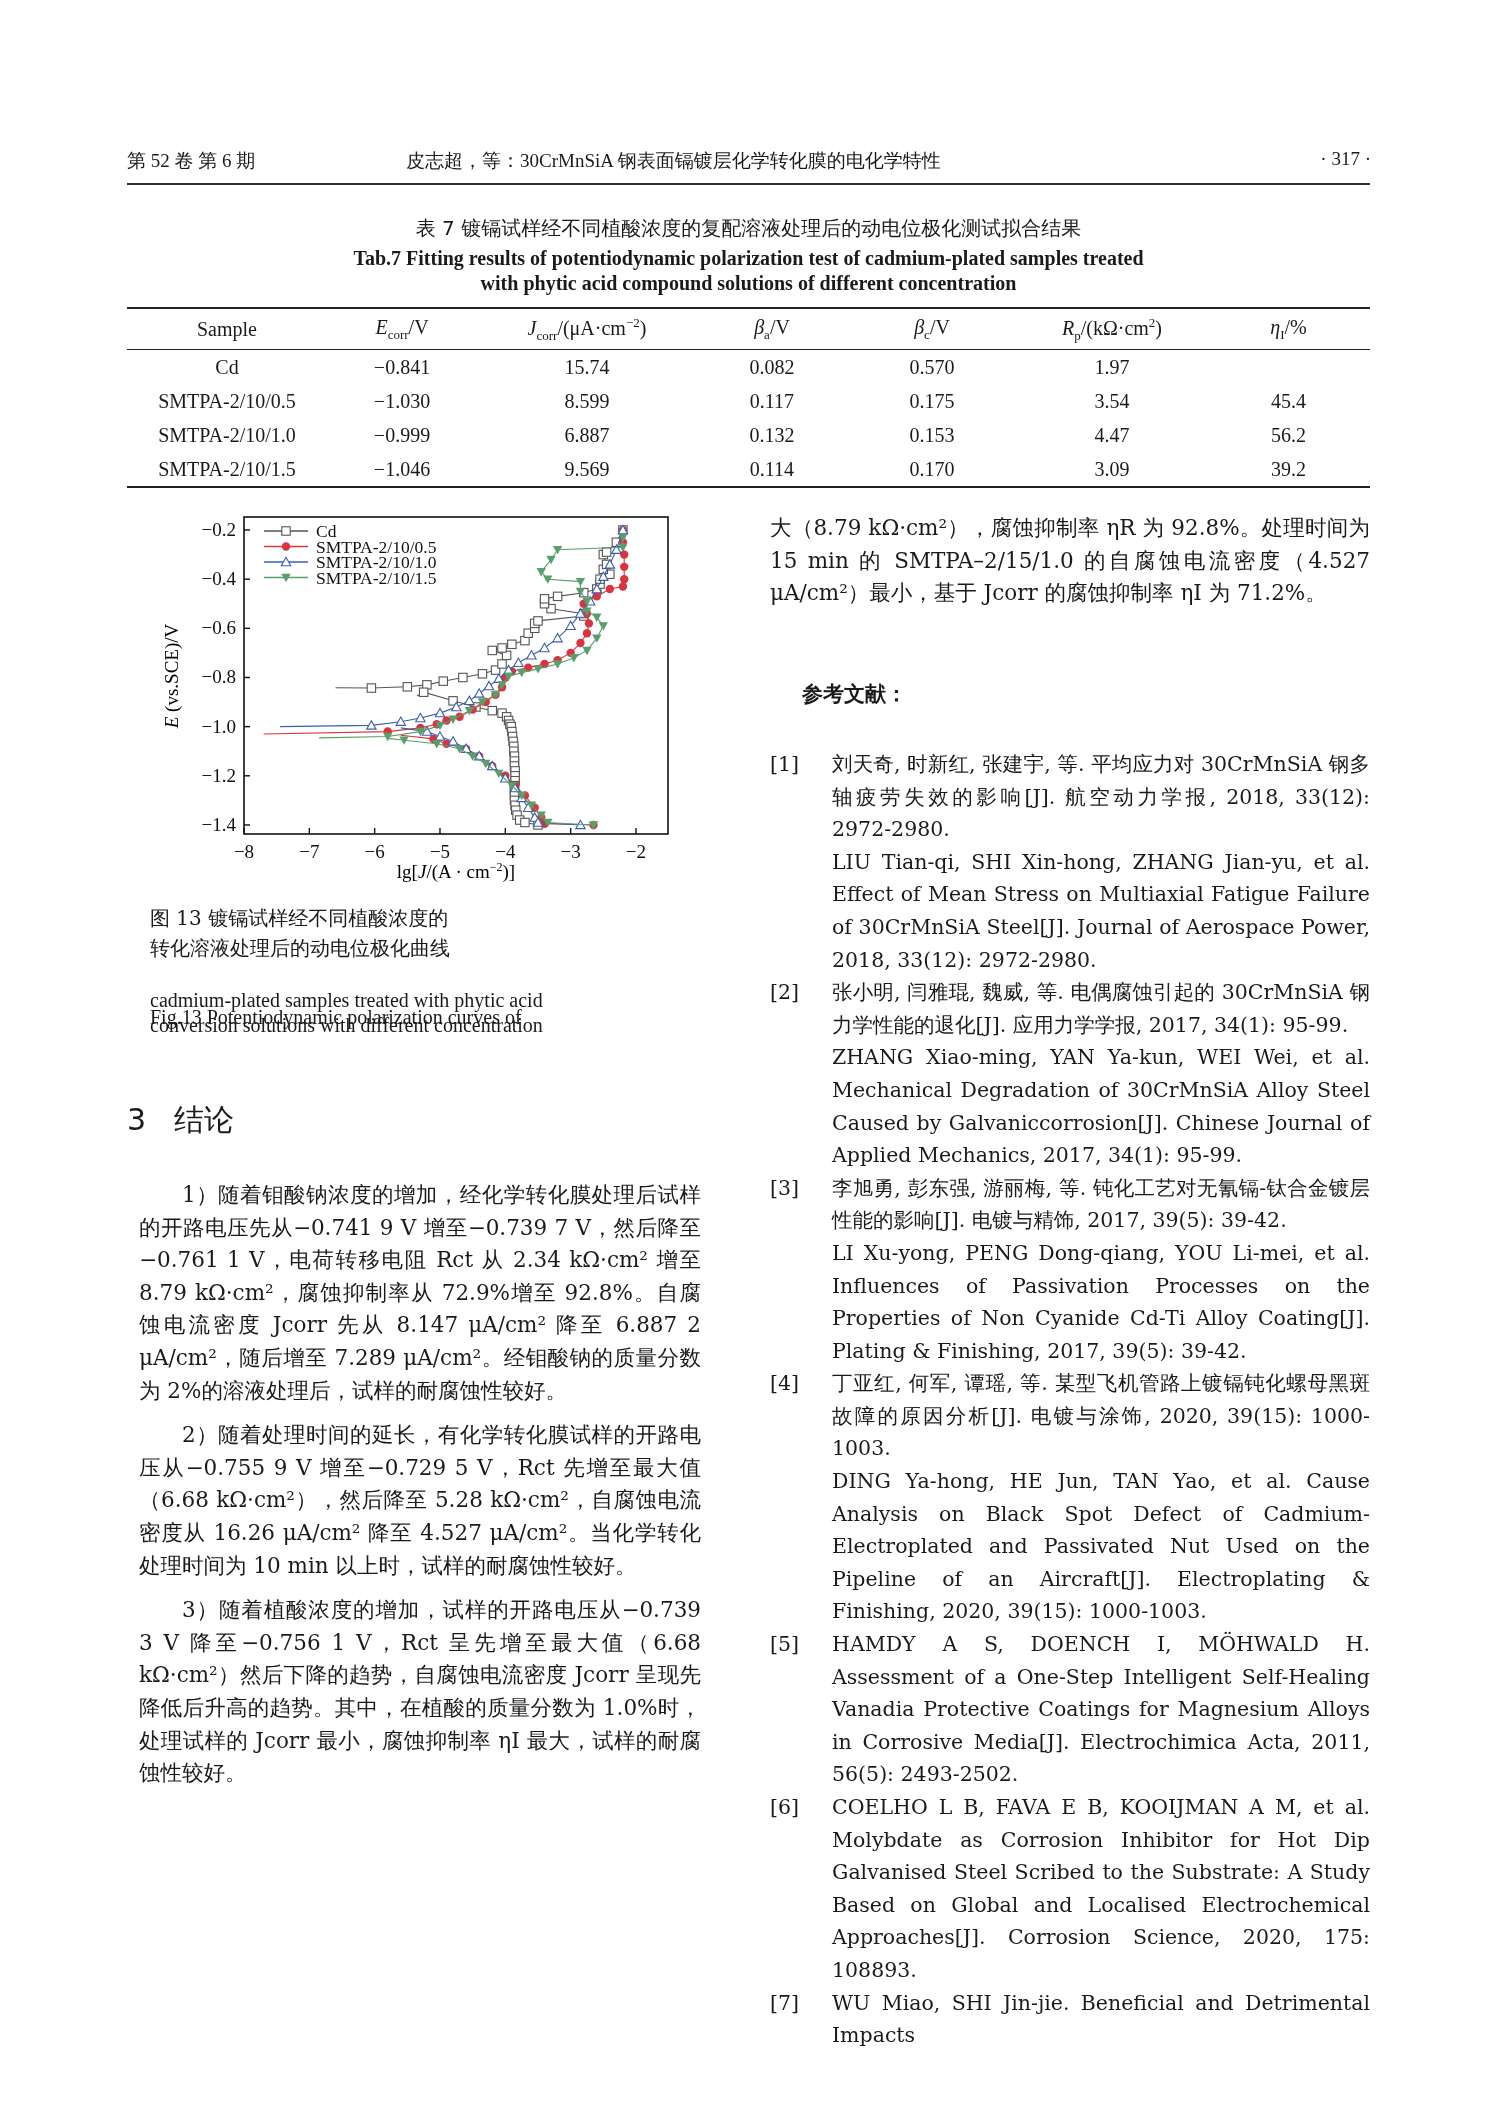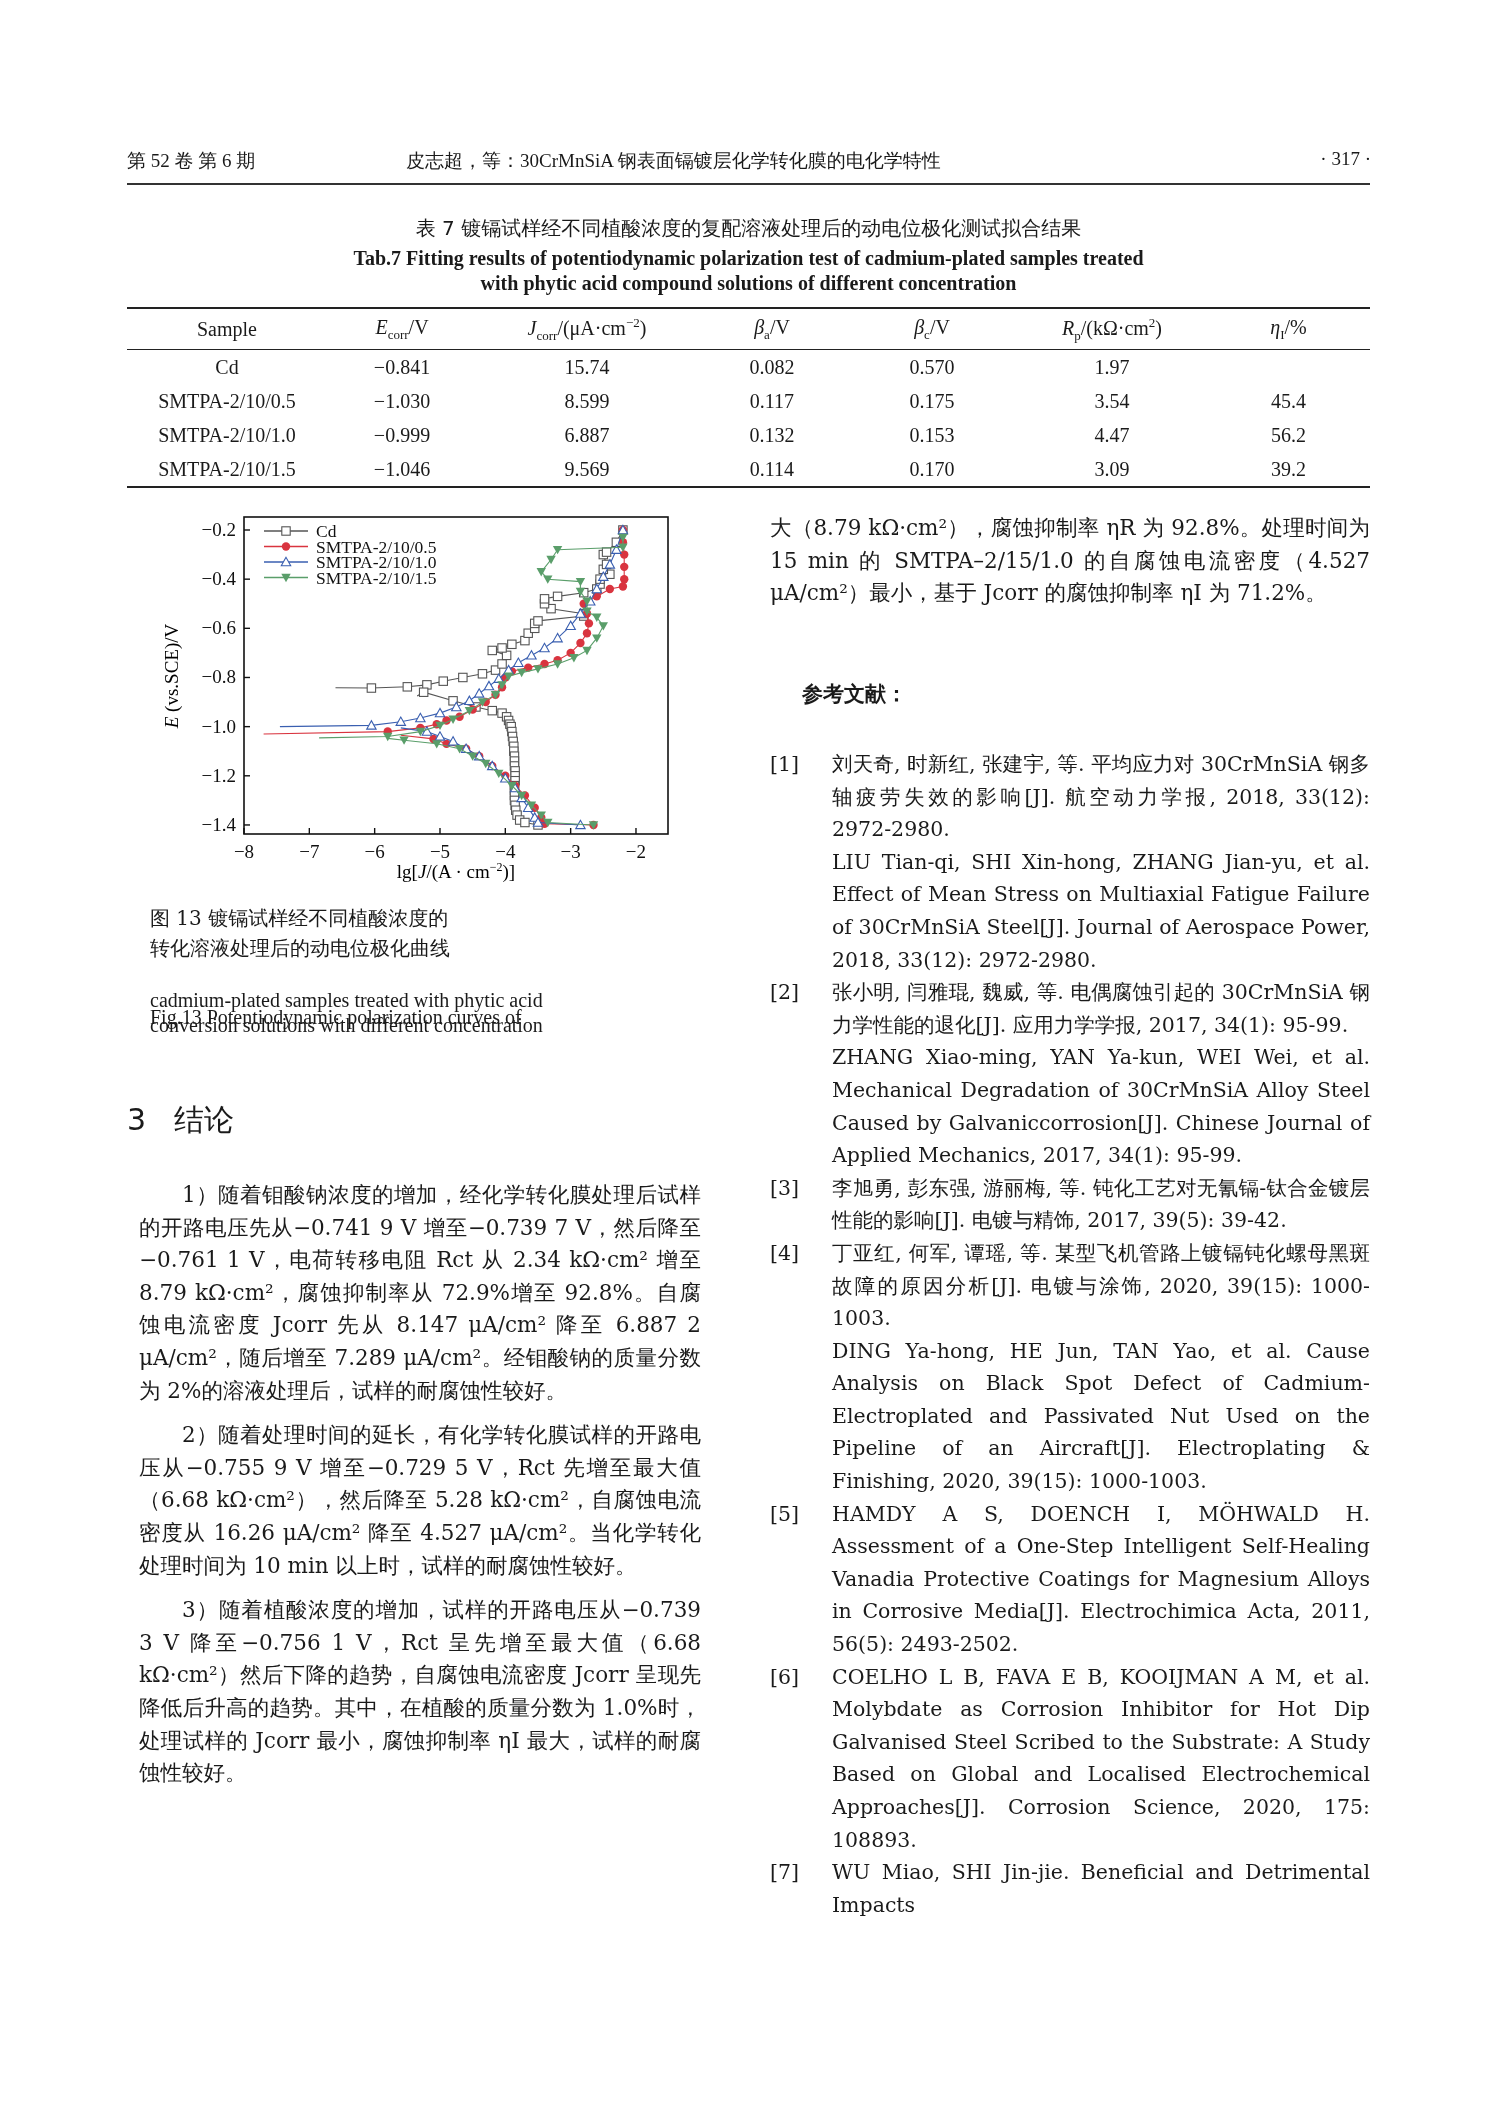--- a/index.html
+++ b/index.html
@@ -371,20 +371,21 @@
     <span class="num">[2]</span>
     <div class="body">
         <div>张小明, 闫雅琨, 魏威, 等. 电偶腐蚀引起的 30CrMnSiA 钢力学性能的退化[J]. 应用力学学报, 2017, 34(1): 95-99.</div>
         <div>ZHANG Xiao-ming, YAN Ya-kun, WEI Wei, et al. Mechanical Degradation of 30CrMnSiA Alloy Steel Caused by Galvaniccorrosion[J]. Chinese Journal of Applied Mechanics, 2017, 34(1): 95-99.</div>
       </div>
   </div>
   <div class="ref">
     <span class="num">[3]</span>
     <div class="body">
         <div>李旭勇, 彭东强, 游丽梅, 等. 钝化工艺对无氰镉-钛合金镀层性能的影响[J]. 电镀与精饰, 2017, 39(5): 39-42.</div>
+        <div>LI Xu-yong, PENG Dong-qiang, YOU Li-mei, et al. Influences of Passivation Processes on the Properties of Non Cyanide Cd-Ti Alloy Coating[J]. Plating &amp; Finishing, 2017, 39(5): 39-42.</div>
       </div>
   </div>
   <div class="ref">
     <span class="num">[4]</span>
     <div class="body">
         <div>丁亚红, 何军, 谭瑶, 等. 某型飞机管路上镀镉钝化螺母黑斑故障的原因分析[J]. 电镀与涂饰, 2020, 39(15): 1000-1003.</div>
         <div>DING Ya-hong, HE Jun, TAN Yao, et al. Cause Analysis on Black Spot Defect of Cadmium-Electroplated and Passivated Nut Used on the Pipeline of an Aircraft[J]. Electroplating &amp; Finishing, 2020, 39(15): 1000-1003.</div>
       </div>
   </div>
   <div class="ref">

